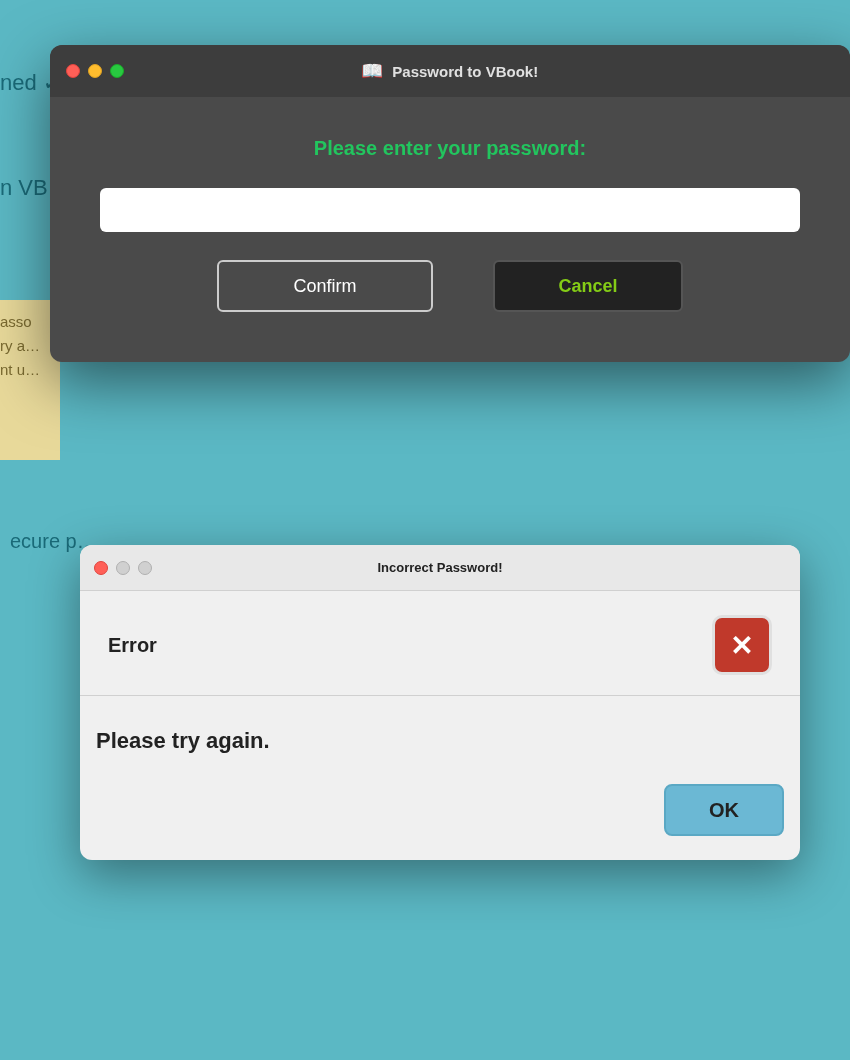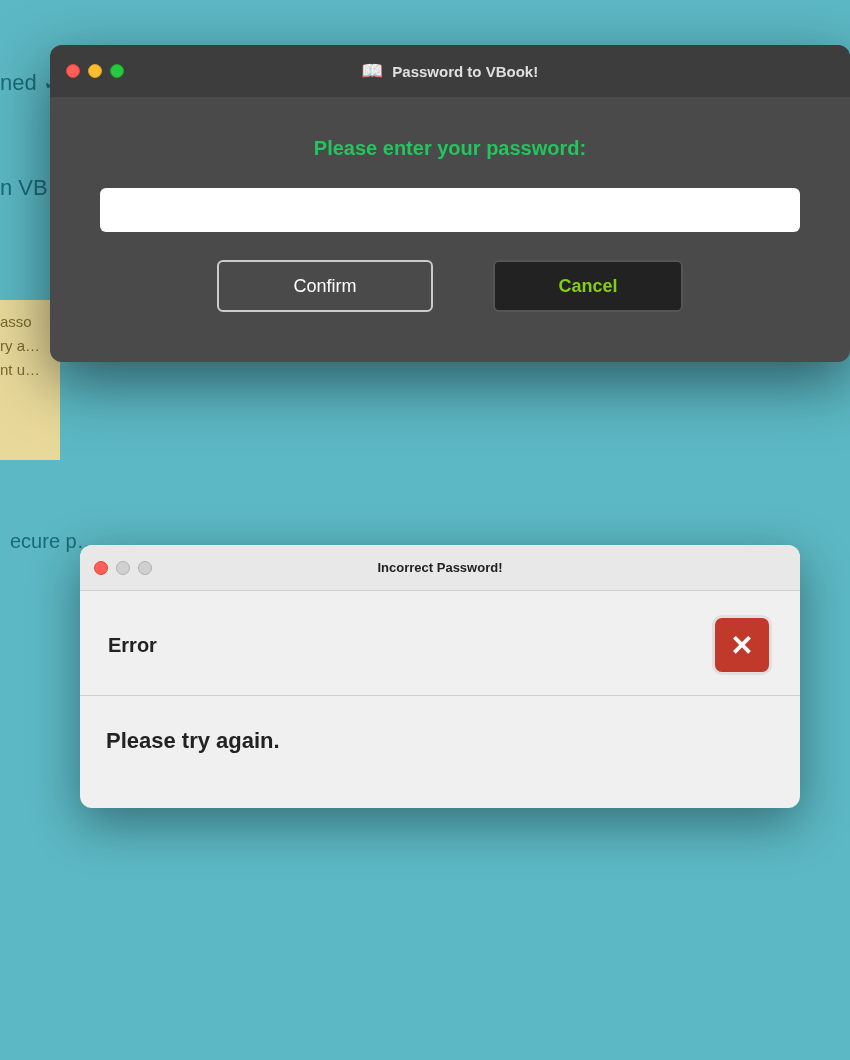--- a/index.html
+++ b/index.html
@@ -238,21 +238,21 @@
       cursor: pointer;
       display: flex;
       align-items: center;
       justify-content: center;
       color: white;
       font-size: 28px;
       font-weight: 700;
     }
 
     .error-body {
-      padding: 32px 26px 24px;
+      padding: 32px 16px 24px;
     }
 
     .error-message {
       font-size: 22px;
       font-weight: 700;
       color: #222222;
       margin-bottom: 30px;
     }
 
     .error-ok-row {
@@ -317,14 +317,17 @@
       <div class="traffic-light error-tl-maximize"></div>
     </div>
     <div class="error-titlebar-title">Incorrect Password!</div>
   </div>
   <div class="error-header">
     <span class="error-title-text">Error</span>
     <button class="error-close-btn">✕</button>
   </div>
   <div class="error-body">
     <div class="error-message">Please try again.</div>
+    <div class="error-ok-row">
+      <button class="btn-ok">OK</button>
+    </div>
   </div>
 </div>
 
 </body></html>

